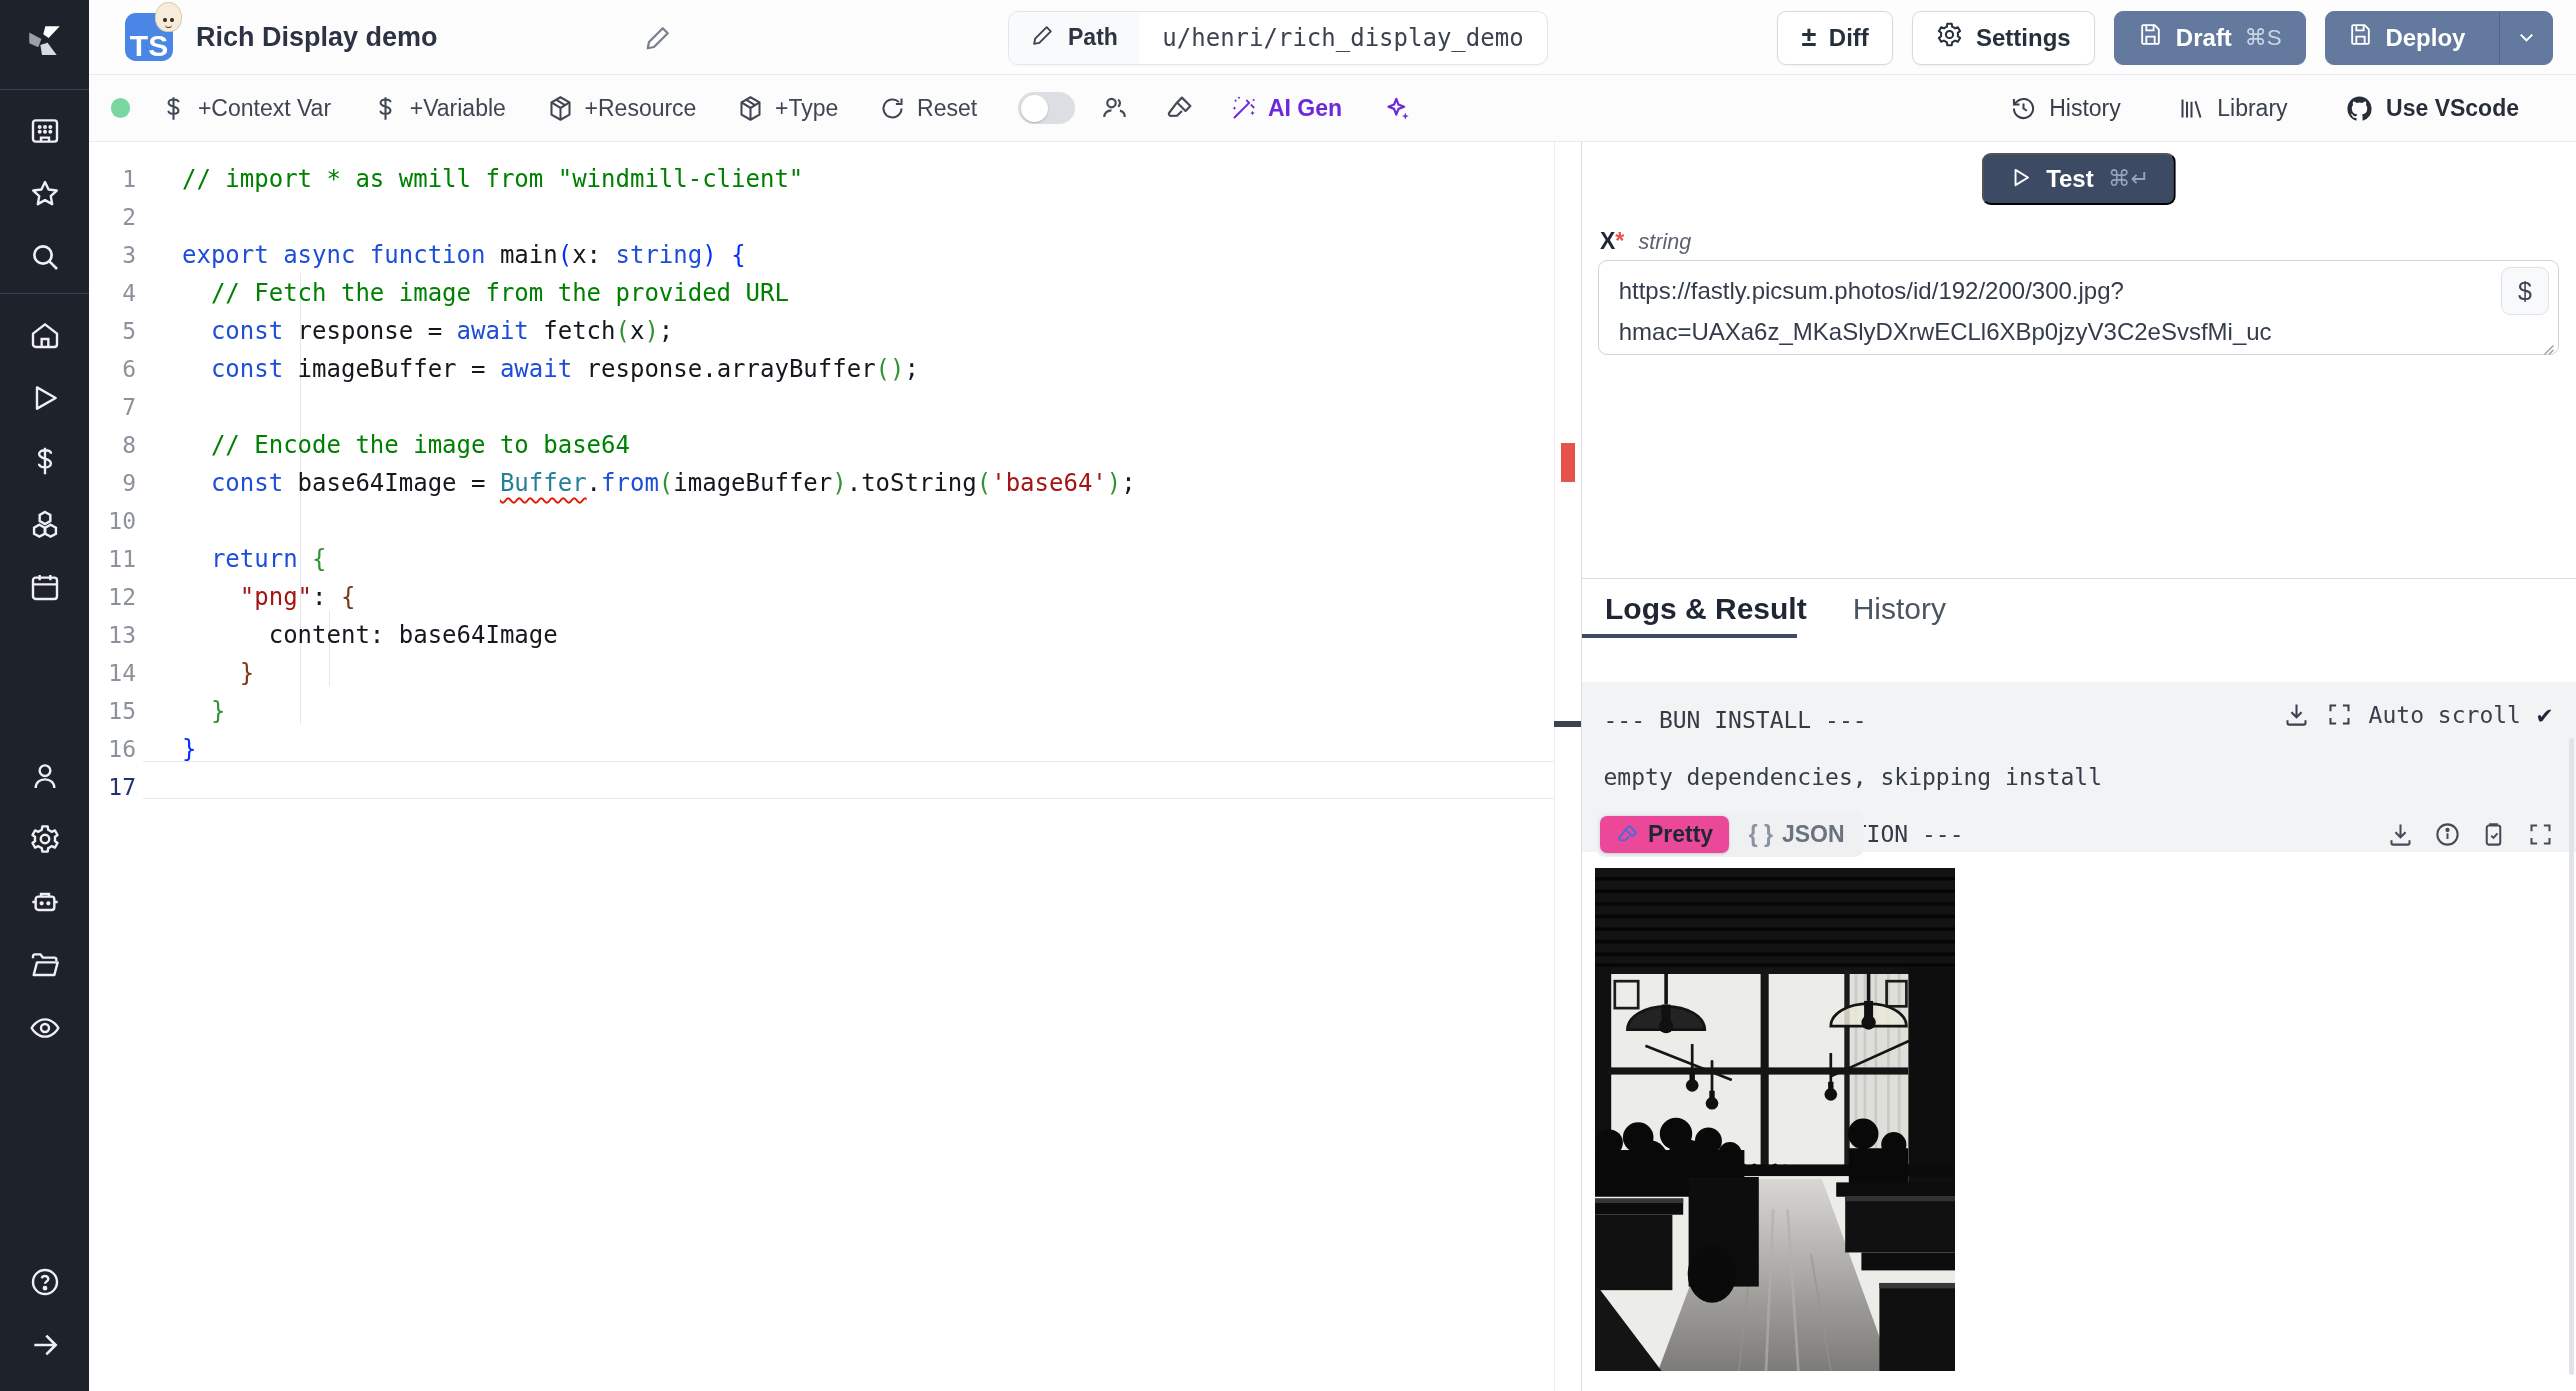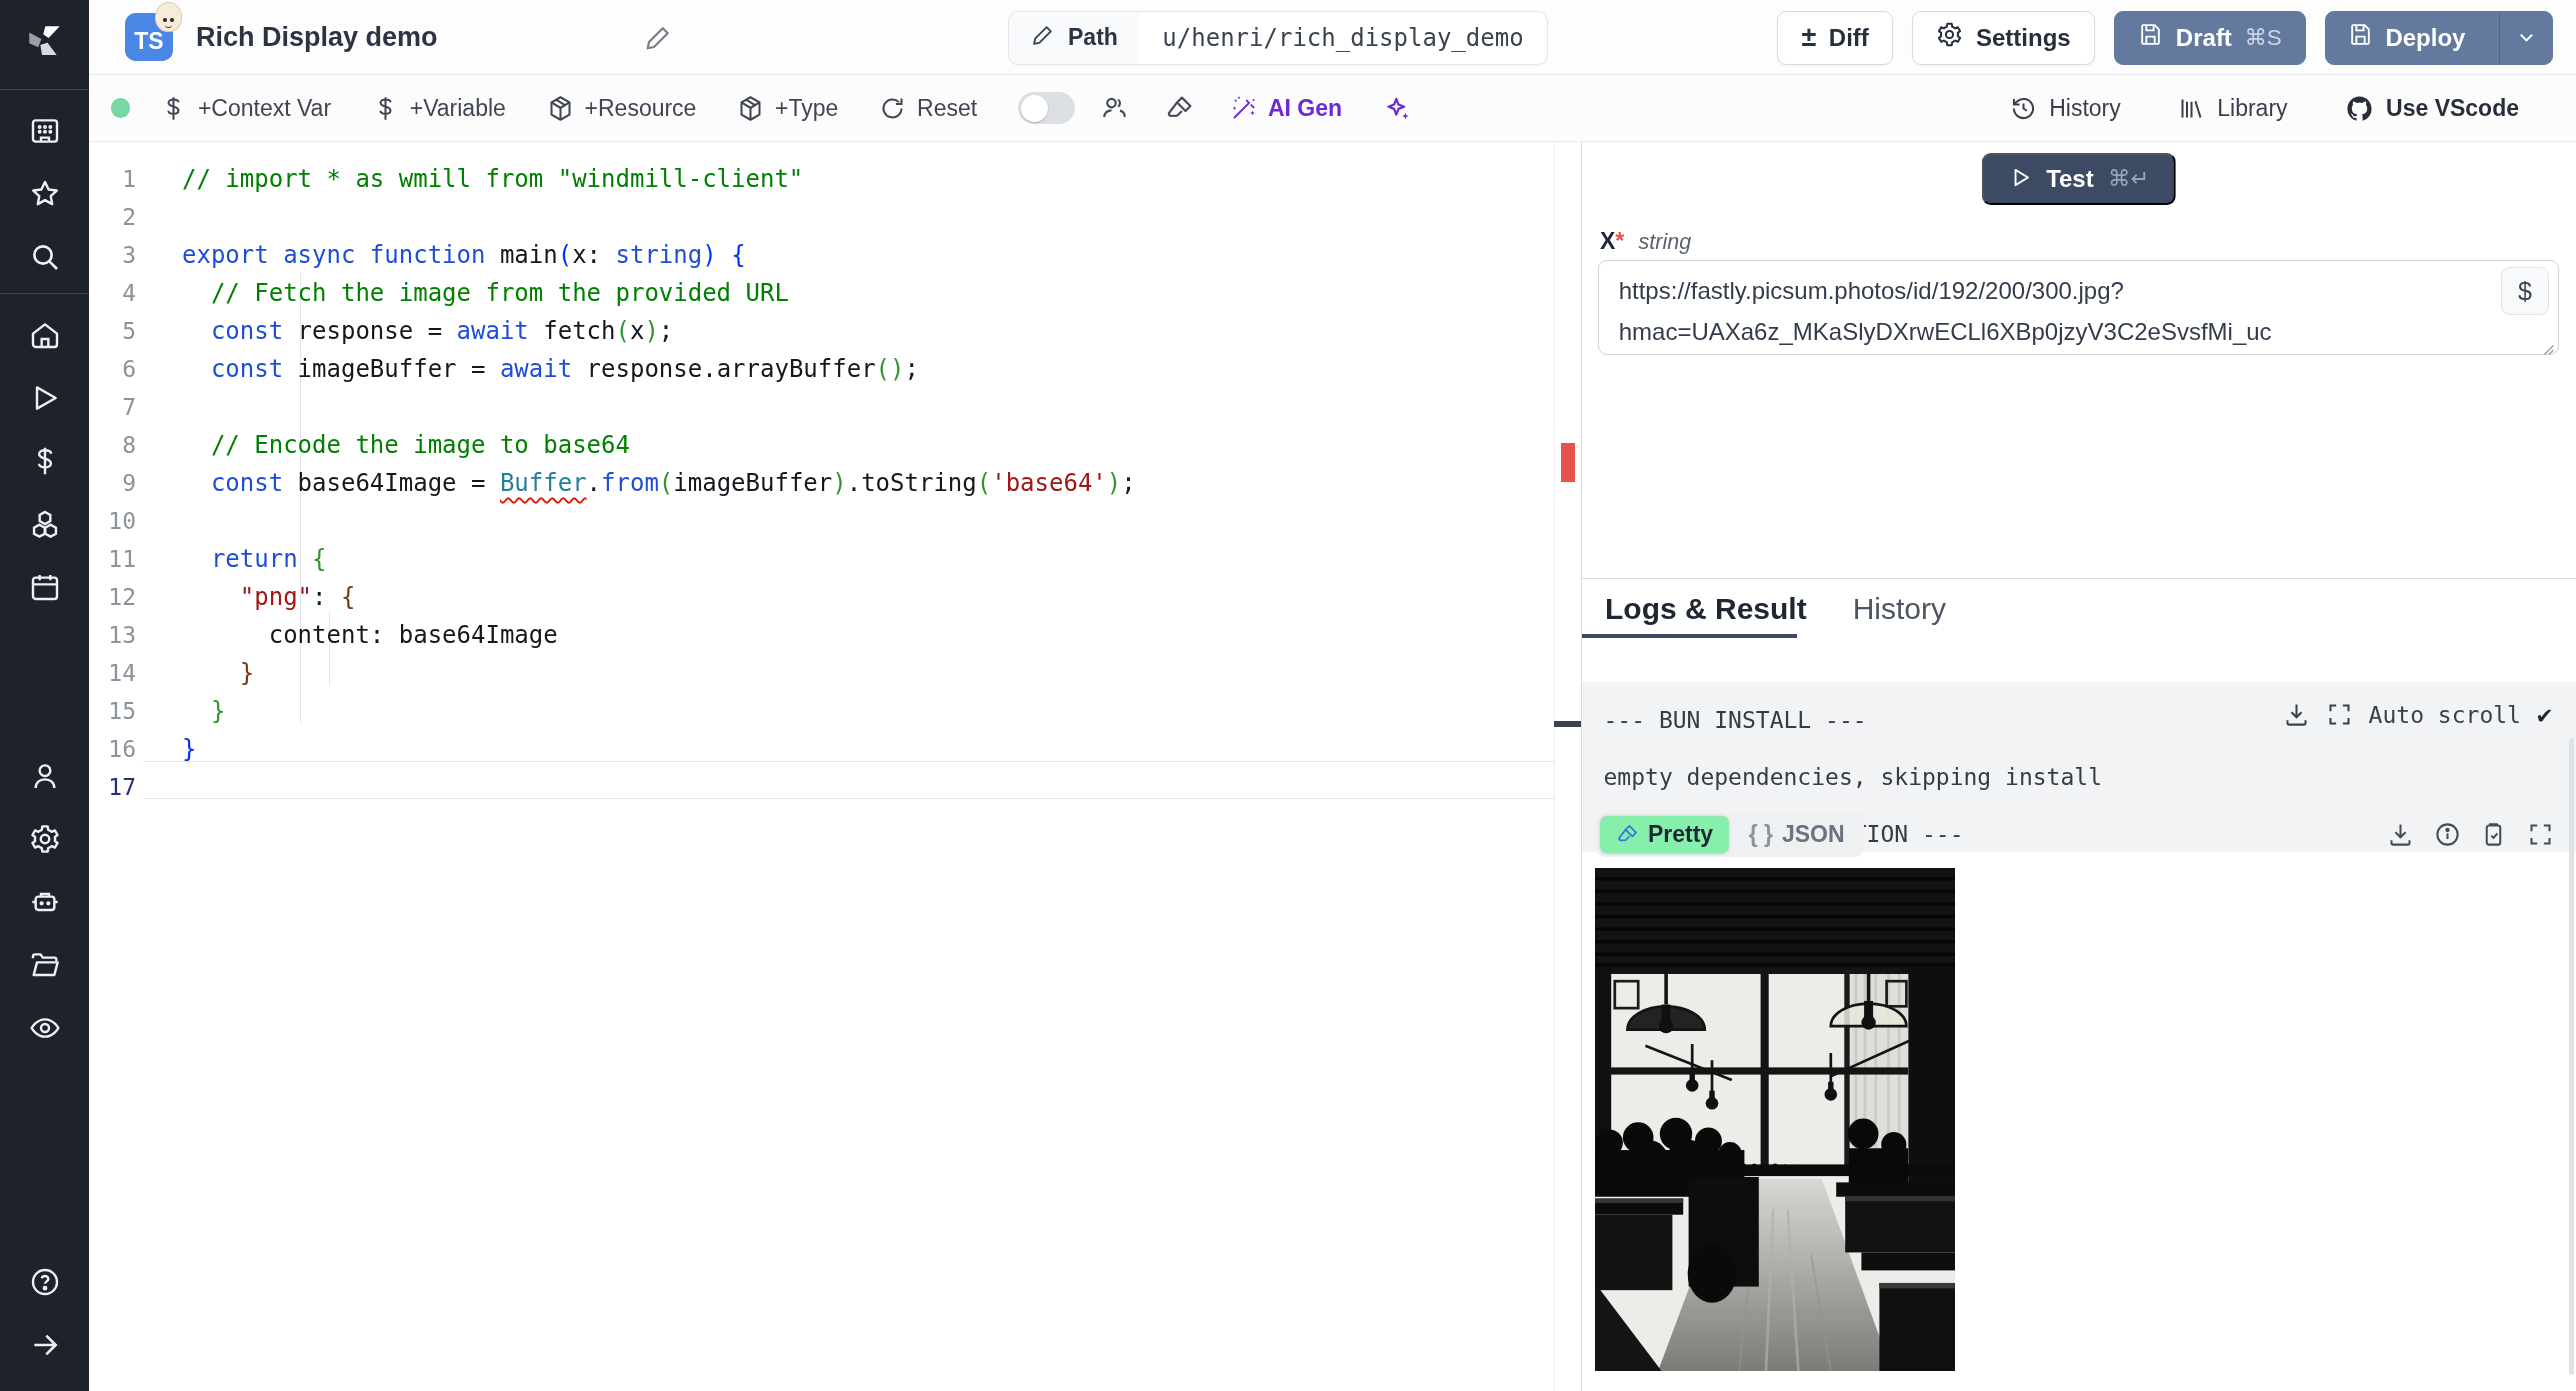--- a/index.html
+++ b/index.html
@@ -15,21 +15,21 @@
   .rail .ricon { width:89px; height:63px; display:flex; align-items:center; justify-content:center; color:#eef0f3; cursor:pointer; }
   .rail .ricon svg { width:32px; height:32px; }
   .rail .spacer { flex:1; }
   .rail .gap { height:63px; }
 
   
   .topbar { position:absolute; left:89px; top:0; width:2487px; height:75px; background:#fdfdfe;
     border-bottom:0.9px solid #e8eaee; display:flex; align-items:center; z-index:20; }
   .ts-badge { position:relative; width:48px; height:48px; margin-left:36px; border-radius:10.7px; background:#4a86e6;
     display:flex; align-items:flex-end; justify-content:center; }
-  .ts-badge .ts { color:#fff; font-weight:800; font-size:23px; line-height:1; margin-bottom:8px; }
+  .ts-badge .ts { color:#fff; font-weight:800; font-size:30px; line-height:1; margin-bottom:0; }
   .face { position:absolute; right:-9px; top:-10.7px; width:27px; height:30px; background:#f6ecd9;
     border-radius:50% 50% 46% 46%; border:0.9px solid #d9cbae; }
   .face i { position:absolute; width:3.6px; height:4.5px; background:#3a2d20; border-radius:50%; top:14.3px; }
   .face i.l{left:7.2px} .face i.r{right:7.2px}
   .face u { position:absolute; width:7.2px; height:3.6px; border-bottom:1.8px solid #3a2d20; border-radius:0 0 5.4px 5.4px; left:9px; top:20.6px;}
   .title { font-size:27px; font-weight:700; color:#2c3342; margin-left:23px; }
   .edit-pencil { margin-left:206px; color:#79808c; display:flex; cursor:pointer;}
   .path-widget { position:absolute; left:919px; top:10.7px; height:54px; display:flex; align-items:stretch;
     border:0.9px solid #e2e5ea; border-radius:10.7px; background:#fff; box-shadow:0 0.9px 1.8px rgba(20,30,50,.04); overflow:hidden; cursor:pointer;}
   .path-widget .seg1 { display:flex; align-items:center; gap:12.5px; padding:0 21.5px; background:#f9fafb; color:#2c3342;
@@ -99,21 +99,21 @@
   .tab-underline { position:absolute; left:0; bottom:0; width:215px; height:4.5px; background:#3d4a63; }
   .log-area { position:relative; width:995px; height:170px; background:#f1f3f5; padding:21.5px 0 0 21.5px;
     font-family:"DejaVu Sans Mono", monospace; font-size:23px; color:#343c46;margin-top:44px; }
   .log-line { height:57px; line-height:32px; white-space:pre; }
   .log-controls { position:absolute; right:25px; top:18px; display:flex; align-items:center; gap:16px; color:#39404c; font-size:23px;justify-content:center; }
   .log-controls svg { width:27px; height:27px; cursor:pointer; }
   .check { font-size:25px; font-weight:700; color:#1f2735; }
   .result-bar { position:absolute; left:0; top:665px; width:995px; height:55px; display:flex; align-items:center; padding:0 23px 0 14.3px; }
   .segmented { display:flex; align-items:center; background:#eef0f2; border-radius:9px; padding:3.6px; gap:3.6px; }
   .seg { display:flex; align-items:center; gap:9px; padding:5.4px 16px; border-radius:7.2px; font-size:23px; font-weight:600; cursor:pointer; }
-  .seg.active { background:#86efac; color:#1f2735; box-shadow:0 0.9px 2.7px rgba(20,30,50,.18); }
+  .seg.active { background:#ec4899; color:#1f2735; box-shadow:0 0.9px 2.7px rgba(20,30,50,.18); }
   .seg.idle { color:#6a7280; }
   .seg .braces { color:#8a93a0; font-weight:700; }
   .result-bar .spacer { flex:1; }
   .result-icons { display:flex; gap:19.7px; color:#444b57; }
   .result-icons svg { width:27px; height:27px; cursor:pointer; }
   .result-image { position:absolute; left:12.5px; top:726px; width:360px; height:503px; overflow:hidden; }
   .panel-scrollbar { position:absolute; right:1.8px; top:596px; width:5.4px; height:637px; background:#dfe3e8; border-radius:2.7px; }
 </style>
 </head>
 <body>

